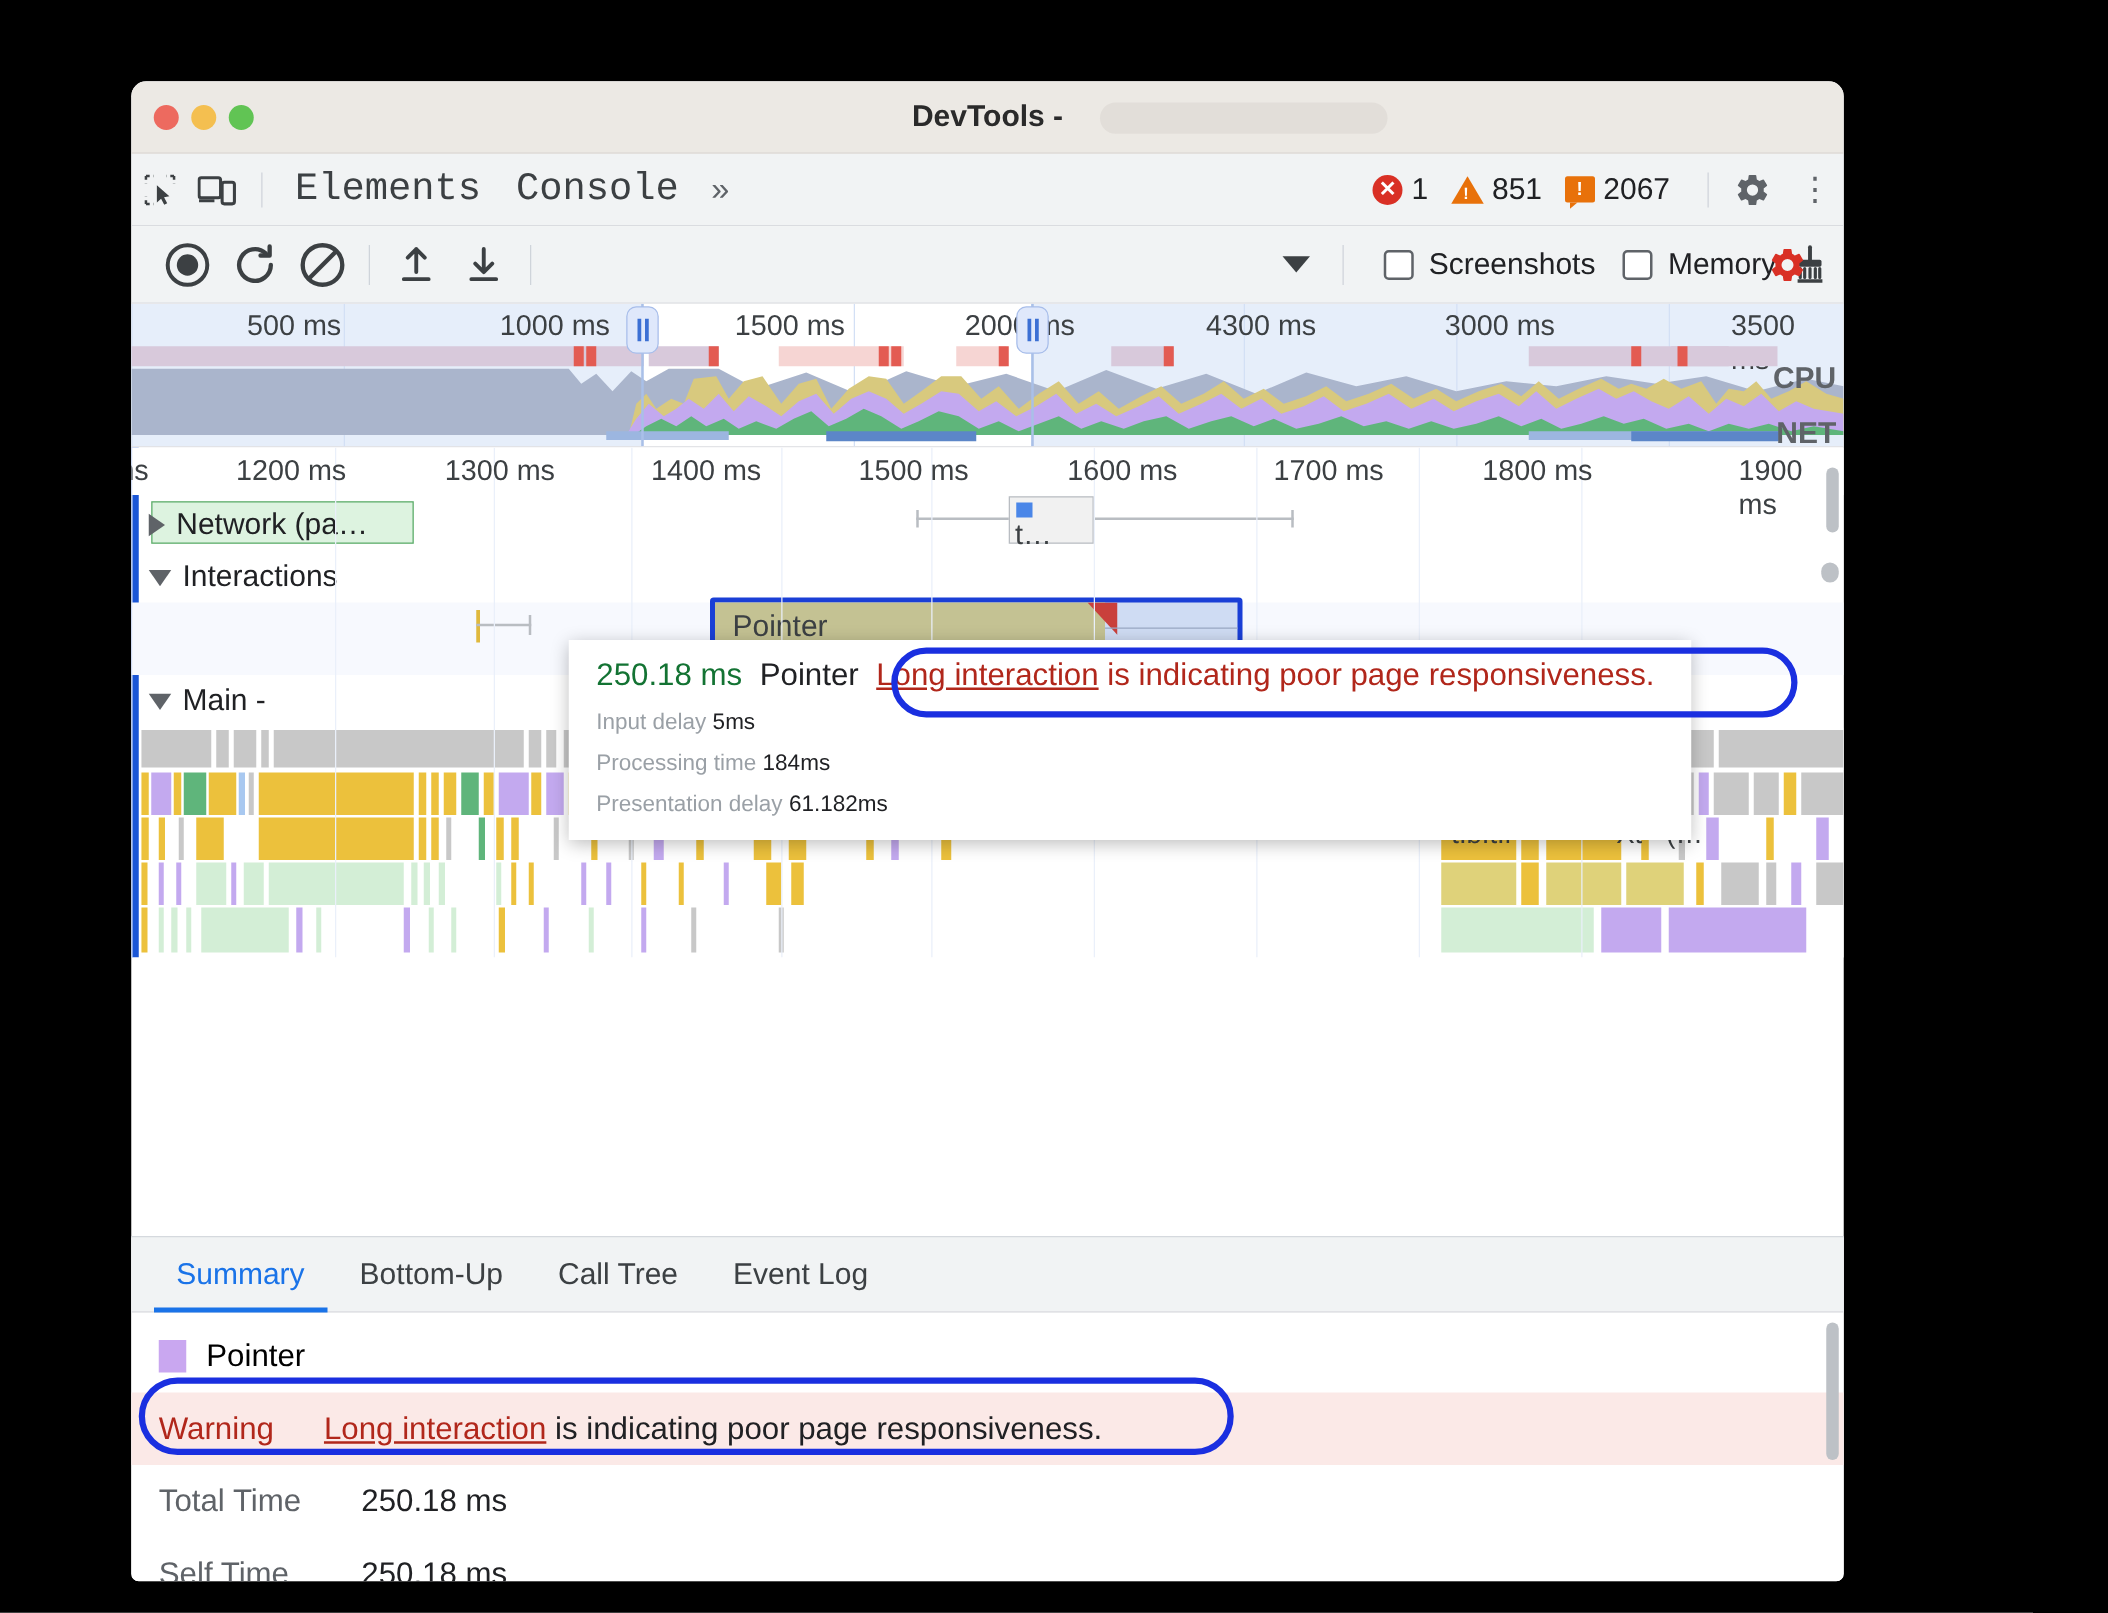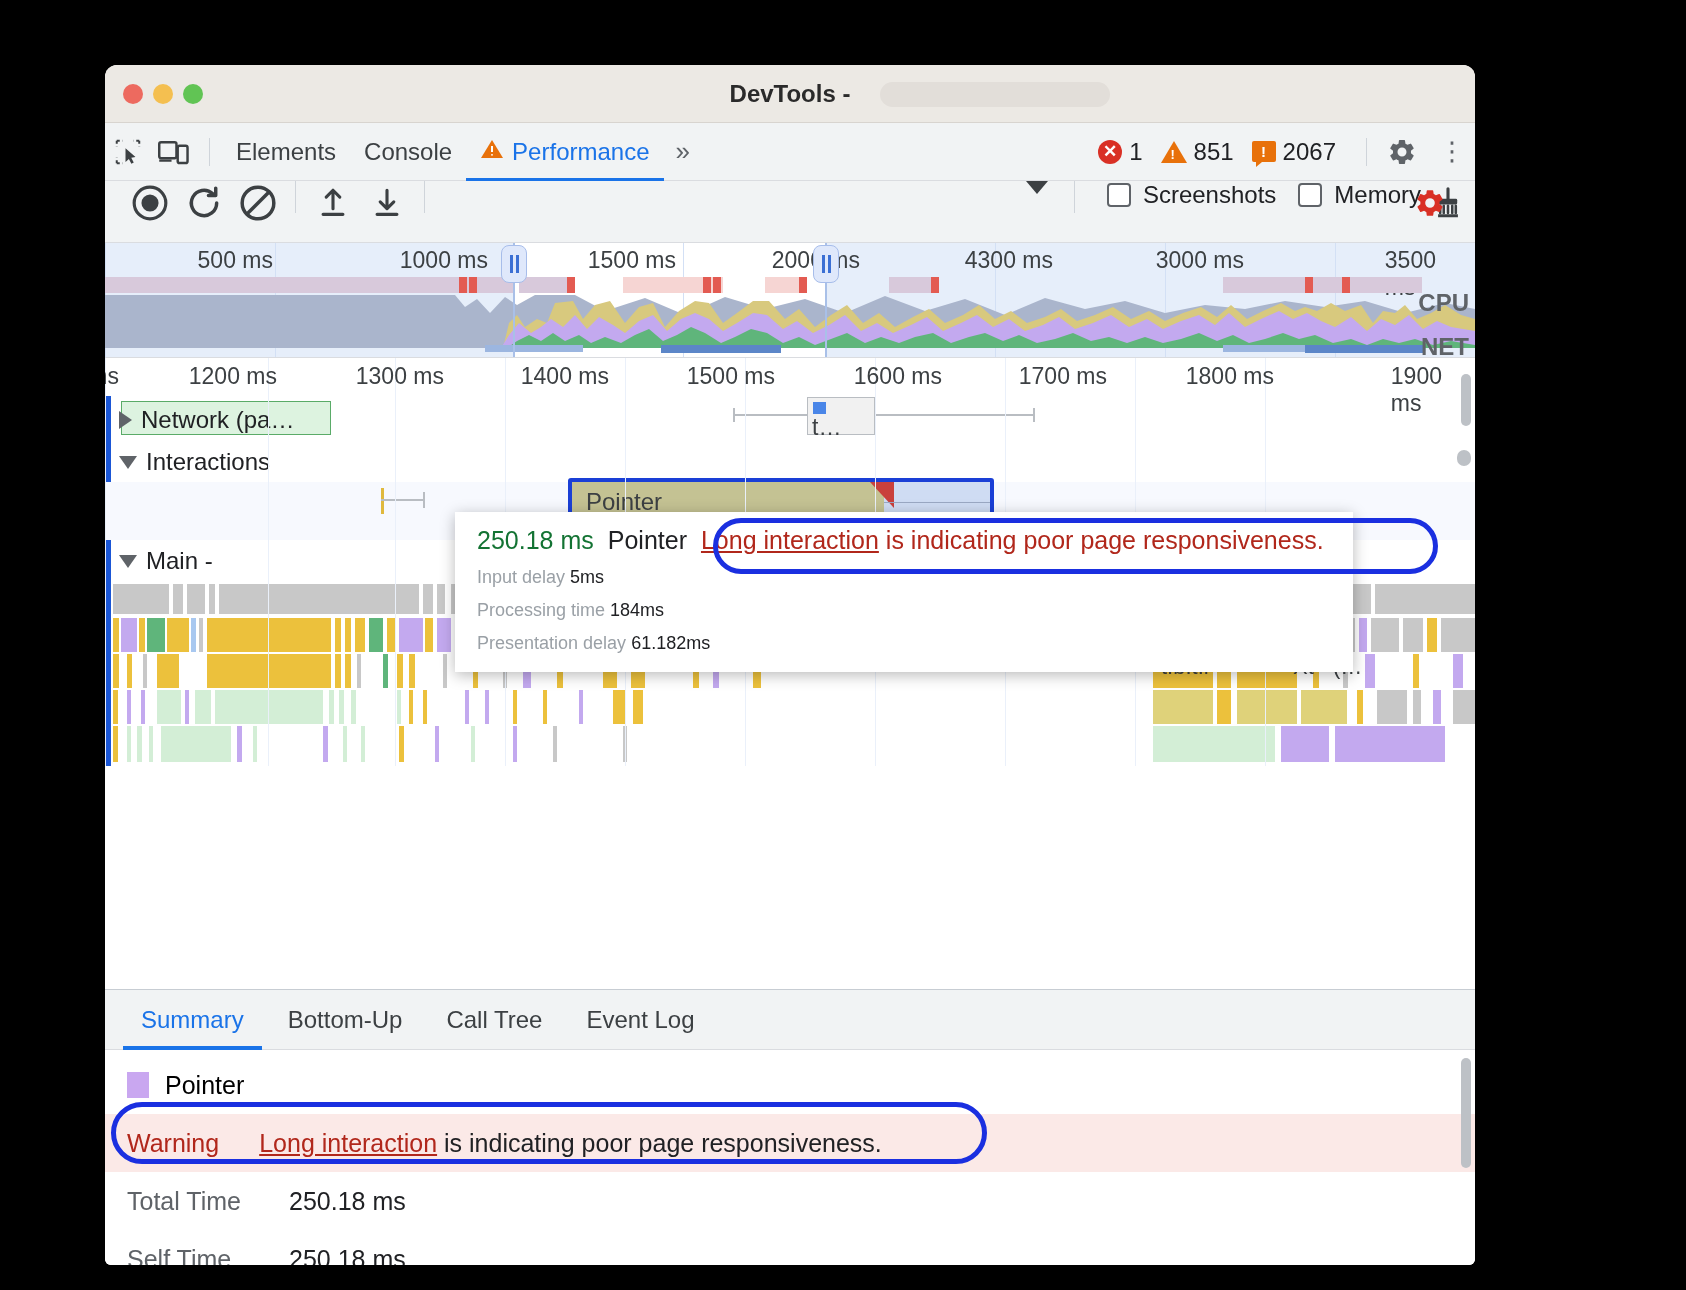--- a/index.html
+++ b/index.html
@@ -45,43 +45,43 @@
 
   
   #tabbar {
     height: 58px; background: #f1f3f4;
     border-bottom: 1px solid #dadce0;
     display: flex; align-items: center; position: relative;
   }
   .tbicon { width: 46px; height: 40px; display:flex; align-items:center; justify-content:center; }
   .tbsep { width: 1px; height: 28px; background: #cfd4da; margin: 0 12px; }
   .maintab {
-    font-size: 24px; color: #3c4043; padding: 0 14px; height: 58px;
-    display: flex; align-items: center; gap: 8px;
+    font-size: 31px; color: #3c4043; padding: 0 14px; height: 58px;
+    display: flex; align-items: center; gap: 8px; font-family: Liberation Mono, monospace;
   }
   .maintab.active { color: #1a73e8; box-shadow: inset 0 -3px 0 #1a73e8; }
   .chev { font-size: 26px; color: #5f6368; padding: 0 12px; letter-spacing: -3px; }
   #counts { position:absolute; right: 96px; display: flex; align-items: center; gap: 8px; }
   .cnt { display:flex; align-items:center; gap: 7px; font-size: 24px; color:#202124; margin-right: 10px;}
   .circ-x { width: 24px; height: 24px; border-radius: 50%; background: #d93025; color:#fff;
             font-size: 17px; display:flex; align-items:center; justify-content:center; font-weight:bold;}
   .tri-w { width:0;height:0;border-left:13px solid transparent;border-right:13px solid transparent;
            border-bottom:22px solid #e8710a; position:relative;}
   .tri-w::after { content:"!"; position:absolute; left:-3px; top:6px; color:#fff; font-size:13px; font-weight:bold;}
   .sq-i { width: 24px; height: 21px; background:#e8710a; color:#fff; font-size:15px; font-weight:bold;
           display:flex;align-items:center;justify-content:center; border-radius:2px; position:relative;}
   .sq-i::after{content:"";position:absolute;left:4px;bottom:-5px;border-left:6px solid #e8710a;
           border-bottom:5px solid transparent;}
   #gear-main { position:absolute; right: 50px; }
   #dots-main { position:absolute; right: 12px; font-size: 26px; color:#5f6368; line-height:.55; text-align:center; width:24px;}
 
   
   #rectoolbar {
     height: 62px; background: #f1f3f4; border-bottom: 1px solid #dadce0;
-    display: flex; align-items: flex-start; padding-left: 18px; position: relative;
+    display: flex; align-items: center; padding-left: 18px; position: relative;
   }
   .rticon { width: 54px; height: 44px; display:flex; align-items:center; justify-content:center; }
   .rtsep { width:1px; height: 32px; background:#cfd4da; margin: 0 10px; }
   #filterbox { flex: 1; display:flex; align-items:center; justify-content:flex-end; padding-right: 16px;}
   .caret-d { width:0;height:0;border-left:11px solid transparent;border-right:11px solid transparent;
              border-top:13px solid #3c4043; }
   .cbwrap { display:flex; align-items:center; gap: 12px; font-size: 24px; color:#202124; margin-left: 22px;}
   .cbox { width: 24px; height: 24px; border: 2px solid #5f6368; border-radius: 4px; background:#fff;}
   #gear-rt { position:absolute; right: 18px; }
 
@@ -195,29 +195,20 @@
         <path d="M1 19h10" stroke="#3c4043" stroke-width="2"></path>
       </svg>
     </div>
     <div class="tbsep"></div>
 
     <div class="maintab">
       <span>Elements</span>
     </div>
     <div class="maintab">
       <span>Console</span>
-    </div>
-    <div class="maintab active">
-      <span>
-        <svg width="24" height="22" viewBox="0 0 24 22">
-          <path d="M12 2 23 20H1z" fill="#e8710a"></path>
-          <path d="M12 8v6M12 16.2v1.4" stroke="#fff" stroke-width="2"></path>
-        </svg>
-      </span>
-      <span>Performance</span>
     </div>
     <div class="chev">»</div>
 
     <div id="counts">
       <div class="cnt">
         <span class="circ-x">✕</span>
         <span>1</span>
       </div>
       <div class="cnt">
         <span class="tri-w"></span>

